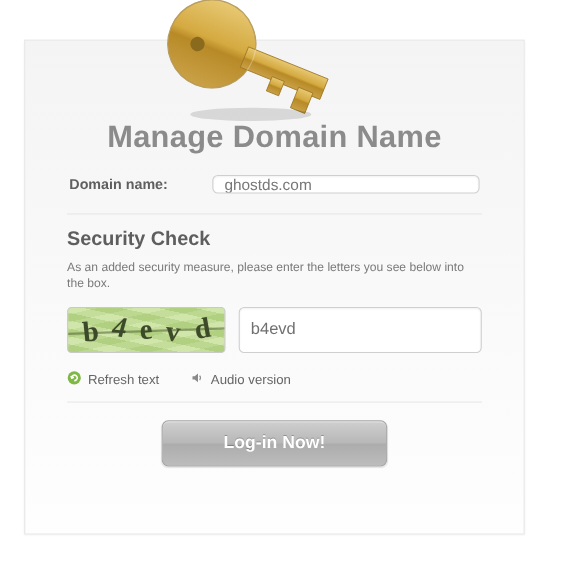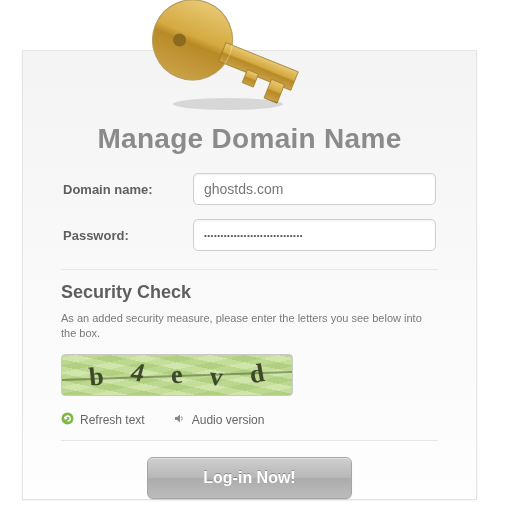--- a/index.html
+++ b/index.html
@@ -7,21 +7,21 @@
     width: 522px;
     height: 524px;
     font-family: Arial, Helvetica, sans-serif;
     background: #fff;
     position: relative;
     overflow: hidden;
   }
   .panel {
     position: absolute;
     left: 22px;
-    top: 50px;
+    top: 36px;
     width: 455px;
     height: 450px;
     background: linear-gradient(to bottom, #f4f4f4 0%, #fefefe 100%);
     border: 1px solid #e5e5e5;
     box-shadow: 0 1px 2px rgba(0,0,0,0.05);
   }
   .key-icon {
     position: absolute;
     left: 140px;
     top: -4px;
@@ -43,21 +43,21 @@
   }
   .form-row:first-of-type { margin-top: 18px; }
   .form-label {
     width: 130px;
     font-size: 13px;
     font-weight: bold;
     color: #5f5f5f;
   }
   .text-input {
     flex: 1;
-    height: 32px;
+    height: 17px;
     border: 1px solid #cfcfcf;
     border-radius: 5px;
     padding: 0 10px;
     font-size: 14px;
     color: #777;
     background: #fff;
     box-shadow: inset 0 1px 2px rgba(0,0,0,0.06);
   }
   .pwd-input { letter-spacing: 0.5px; font-size: 8px; color:#555; }
   .security-block {
@@ -190,37 +190,34 @@
 
 <div class="panel">
 
   <h1 class="title">Manage Domain Name</h1>
 
   <div class="form-row">
     <label class="form-label">Domain name:</label>
     <input type="text" class="text-input" value="ghostds.com" style="">
   </div>
 
-  <div class="form-row">
-    <label class="form-label">Password:</label>
-    <input type="text" class="text-input pwd-input" value="••••••••••••••••••••••••••••••" style="">
-  </div>
 
   <div class="security-block">
     <div class="sec-title">Security Check</div>
     <div class="sec-desc">As an added security measure, please enter the letters you see below into the box.</div>
 
     <div class="captcha-row">
       <div class="captcha-img">
         <span class="ch1">b</span>
         <span class="ch2">4</span>
         <span class="ch3">e</span>
         <span class="ch4">v</span>
         <span class="ch5">d</span>
       </div>
+      <input type="text" class="captcha-input" value="b4evd" style="">
     </div>
 
     <div class="links-row">
       <div class="link-item">
         <span>
           <svg width="13" height="13" viewBox="0 0 13 13">
             <circle cx="6.5" cy="6.5" r="6" fill="#7fb845"></circle>
             <path d="M4.2 6.5 A2.5 2.5 0 1 1 6.5 9" fill="none" stroke="#fff" stroke-width="1.4"></path>
             <path d="M3.5 4.8 L4.2 6.9 L6.2 6" fill="none" stroke="#fff" stroke-width="1.4"></path>
           </svg>

